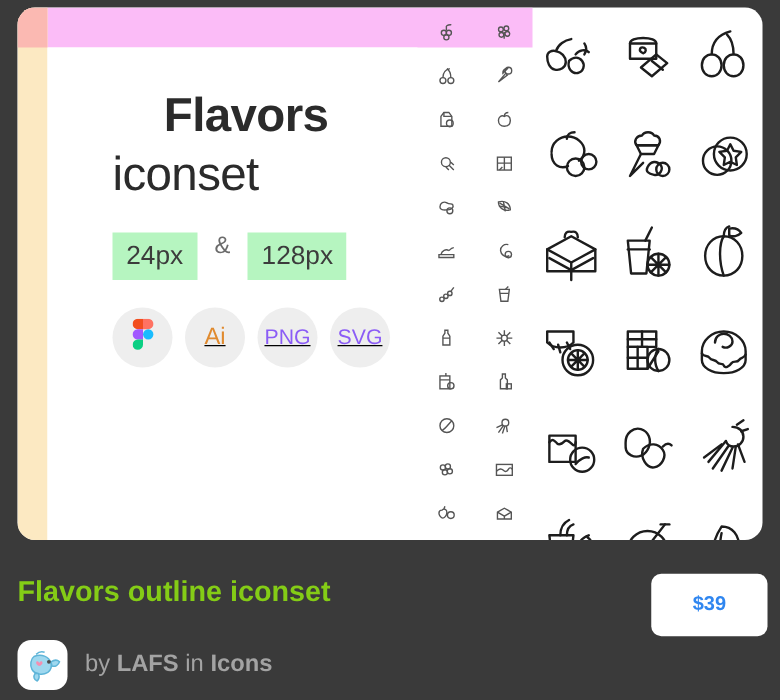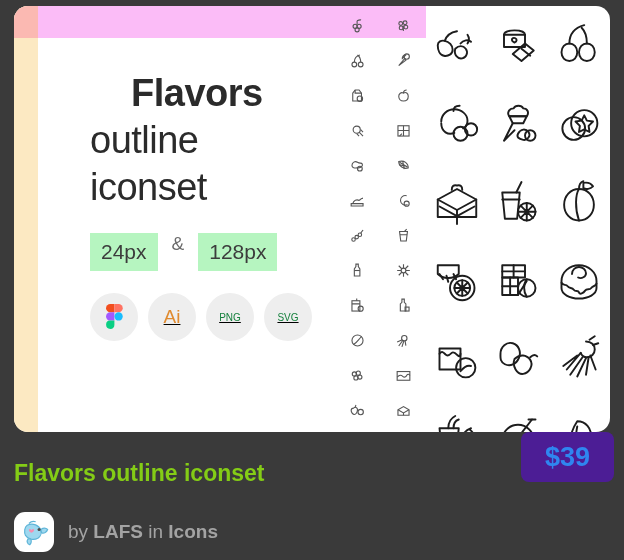--- a/index.html
+++ b/index.html
@@ -102,22 +102,22 @@
     text-decoration: underline;
   }
   .fmt-circle {
     width: 48px;
     height: 48px;
     border-radius: 50%;
     background: #eeeeee;
     display: flex;
     align-items: center;
     justify-content: center;
-    font-size: 10px;
-    color: #15803d;
+    font-size: 17px;
+    color: #8b5cf6;
   }
   .fmt-circle.ai-chip {
     font-size: 19px;
     color: #e08a2e;
   }
 
   
   .small-grid {
     position: absolute;
     left: 320px;
@@ -164,29 +164,29 @@
     left: 14px;
     top: 28px;
     font-size: 23px;
     font-weight: 700;
     color: #84cc16;
   }
 
   .price-badge {
     position: absolute;
     left: 521px;
-    top: 432px;
+    top: 459px;
     width: 93px;
     height: 50px;
-    background: #4c1d95;
+    background: #ffffff;
     border-radius: 8px;
     display: flex;
     align-items: center;
     justify-content: center;
-    font-size: 27px;
+    font-size: 16px;
     font-weight: 700;
     color: #2f86f0;
   }
 
   .byline {
     position: absolute;
     left: 14px;
     top: 80px;
     display: flex;
     align-items: center;
@@ -219,21 +219,20 @@
 
 <div class="card">
 
   <div class="card-beige-strip"></div>
   <div class="card-pink-bar"></div>
   <div class="card-salmon-block"></div>
 
   <div class="hero">
     <div class="hero-title">
       <div class="bold">Flavors</div>
-      <div class="light">outline</div>
       <div class="light">iconset</div>
     </div>
 
     <div class="size-row">
       <span class="size-chip">24px</span>
       <span class="amp">&amp;</span>
       <span class="size-chip">128px</span>
     </div>
 
     <div class="fmt-row">

